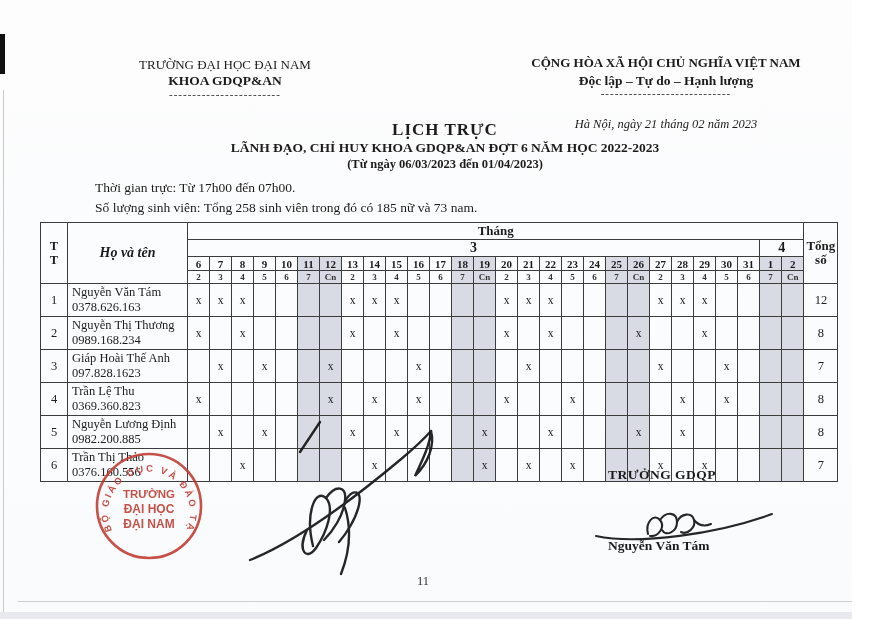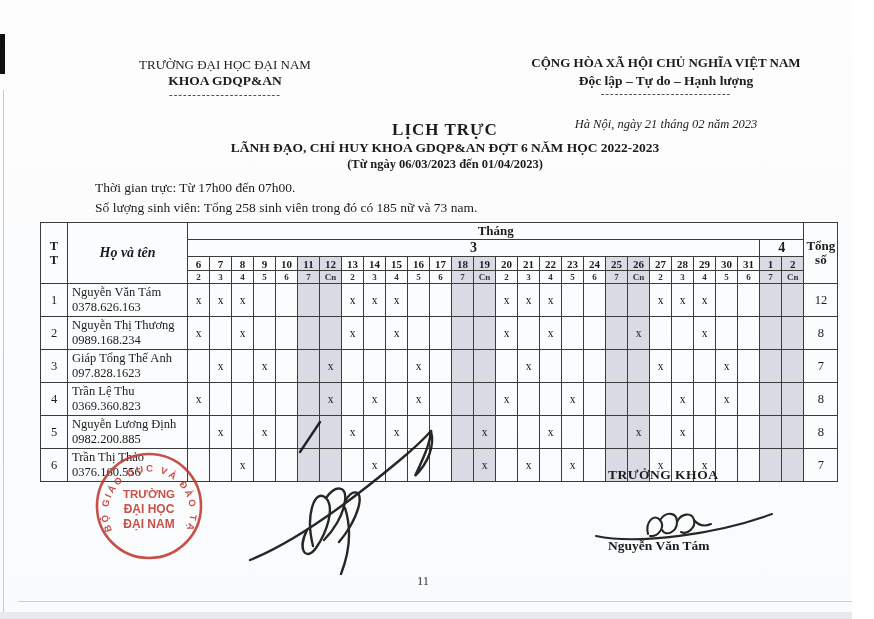--- a/index.html
+++ b/index.html
@@ -284,21 +284,21 @@
             <td class="b-mark">x</td>
             <td class="b-mark"></td>
             <td class="b-mark"></td>
             <td class="b-mark shaded"></td>
             <td class="b-mark shaded"></td>
             <td class="b-total">8</td>
           </tr>
           <tr>
             <td class="b-tt">3</td>
             <td class="b-name">
-              <div>Giáp Tổng Thế Anh</div>
+              <div>Giáp Hoài Thế Anh</div>
               <div>097.828.1623</div>
             </td>
             <td class="b-mark"></td>
             <td class="b-mark">x</td>
             <td class="b-mark"></td>
             <td class="b-mark">x</td>
             <td class="b-mark"></td>
             <td class="b-mark shaded"></td>
             <td class="b-mark shaded">x</td>
             <td class="b-mark"></td>
@@ -429,21 +429,21 @@
             <td class="b-mark"></td>
             <td class="b-mark"></td>
             <td class="b-mark shaded"></td>
             <td class="b-mark shaded"></td>
             <td class="b-total">7</td>
           </tr>
         </tbody>
       </table>
   </div>
 
-  <div class="truong-khoa">TRƯỞNG KHOA</div>
+  <div class="truong-khoa">TRƯỞNG GDQP</div>
 
   <svg class="stamp-svg" width="134" height="124" viewBox="0 0 134 124">
     <circle cx="64" cy="60" r="52" stroke="#c03a30" stroke-width="2.6" fill="none"></circle>
     <defs>
       <path id="stamp-arc" d="M 29,88 A 41,41 0 1 1 99,88"></path>
     </defs>
     <text font-family="Liberation Sans, sans-serif" font-size="9.5" font-weight="bold" fill="#c03a30" letter-spacing="2.2">
       <textPath href="#stamp-arc" startOffset="4">BỘ GIÁO DỤC VÀ ĐÀO TẠO</textPath>
     </text>
     <text x="64" y="52" text-anchor="middle" font-family="Liberation Sans, sans-serif" font-size="11.5" font-weight="bold" fill="#c03a30">TRƯỜNG</text>

